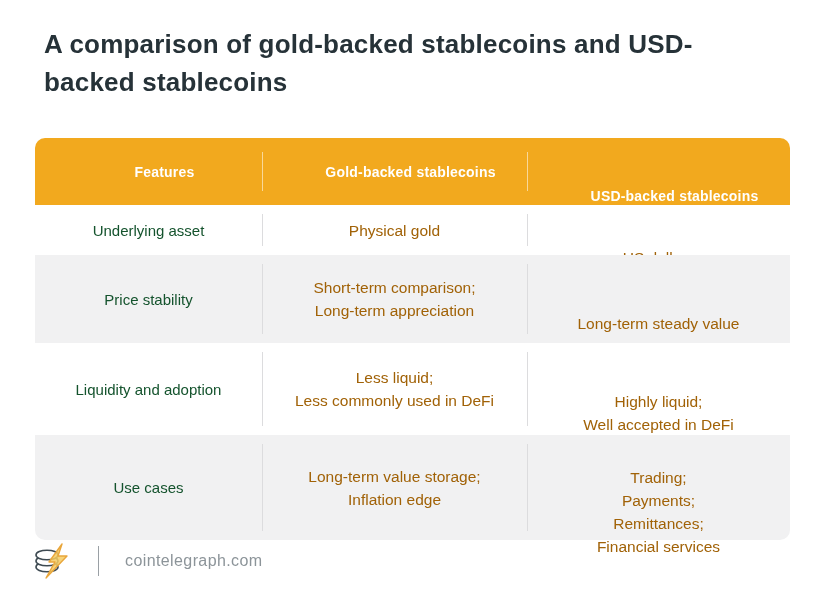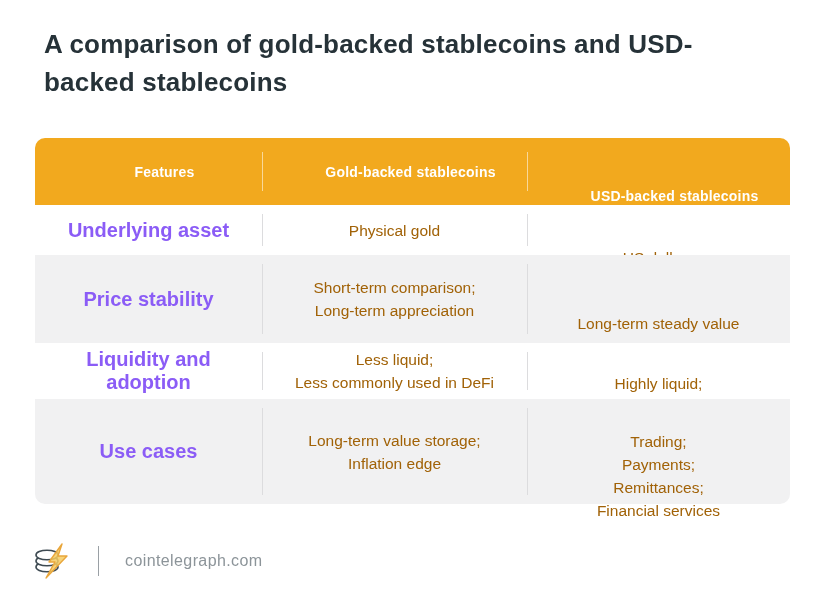--- a/index.html
+++ b/index.html
@@ -47,27 +47,27 @@
   .hcell {
     color: #ffffff;
     font-weight: 700;
     font-size: 14px;
     letter-spacing: 0.2px;
     padding-left: 44px;
   }
 
   .r1 { height: 50px; background: #ffffff; }
   .r2 { height: 88px; background: #F1F1F2; }
-  .r3 { height: 56px; background: #ffffff; }
+  .r3 { height: 92px; background: #ffffff; }
   .r4 { height: 105px; background: #F1F1F2; border-radius: 0 0 10px 10px; }
 
   .feature {
-    font-weight: 700;
-    font-size: 20px;
-    color: #8b5cf6;
+    font-weight: 400;
+    font-size: 15px;
+    color: #14532d;
   }
   .value {
     font-size: 15.5px;
     color: #a16207;
     line-height: 23px;
     white-space: pre-line;
   }
 
   .divider { position: absolute; width: 1px; }
   .d1 { left: 227px; }

